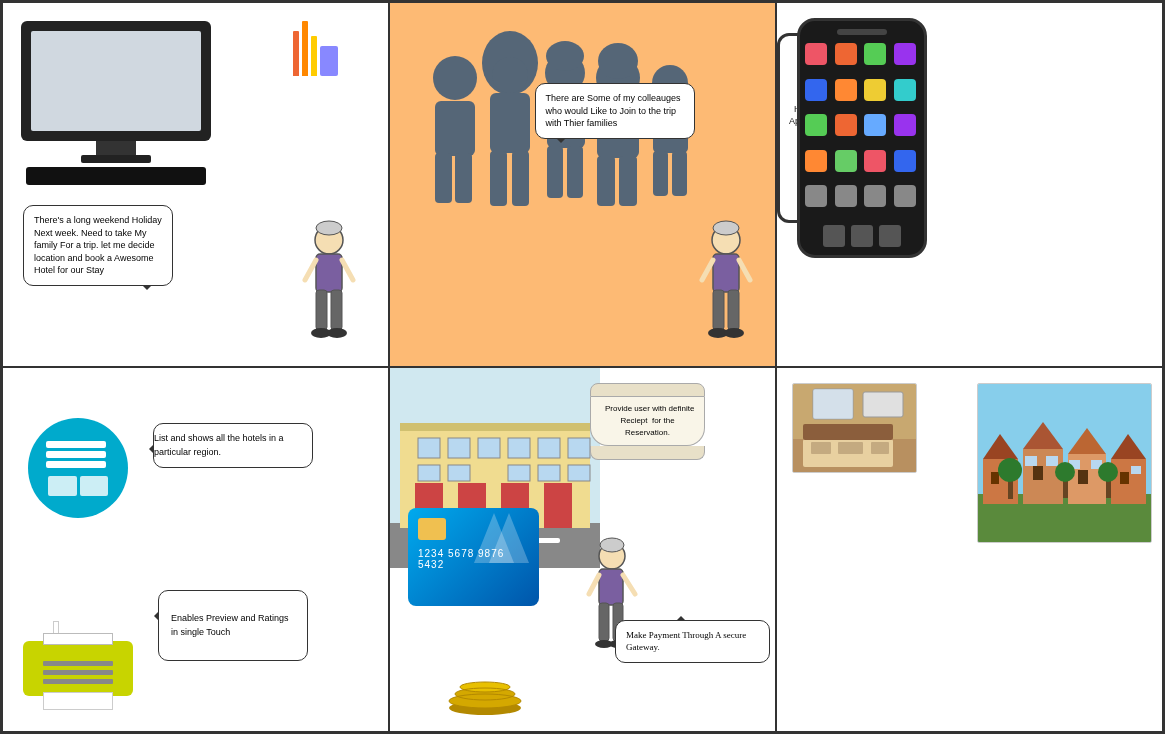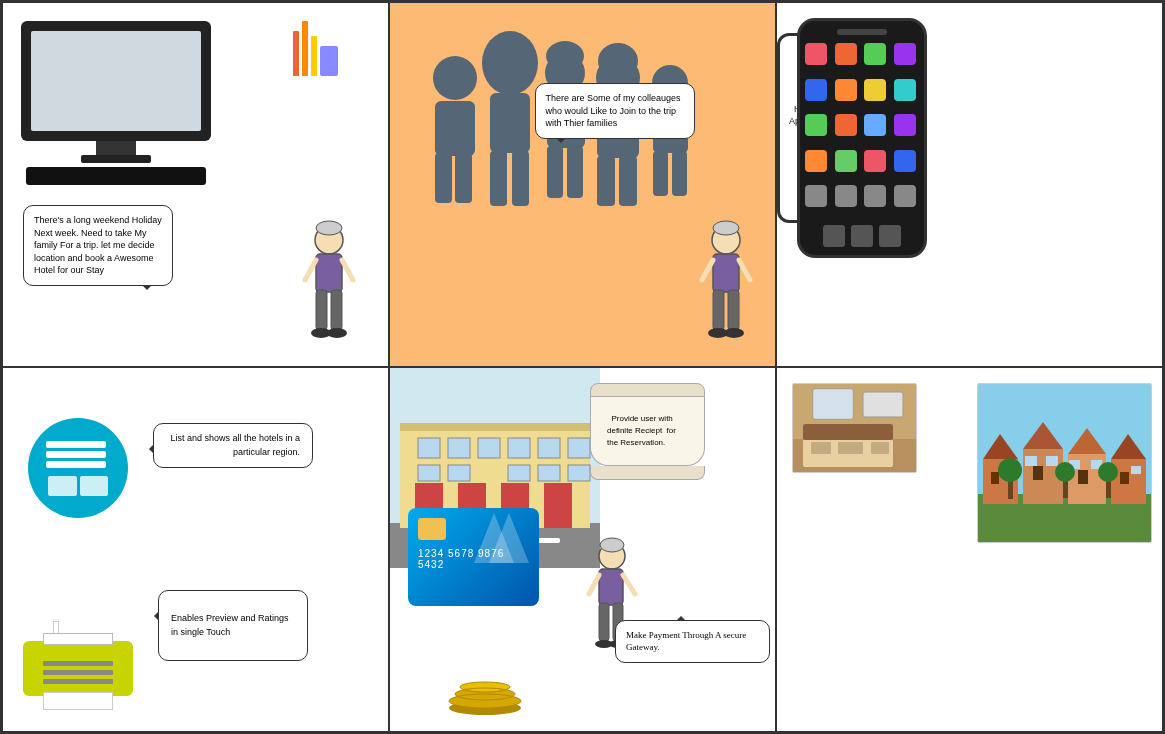--- a/index.html
+++ b/index.html
@@ -165,25 +165,24 @@
       border-radius: 50%;
       display: flex; flex-direction: column; justify-content: center; align-items: center;
       gap: 5px;
     }
     .bubble-list {
       position: absolute;
       top: 55px; left: 150px;
       background: white;
       border: 1.5px solid #333;
       border-radius: 10px;
-      padding: 8px 12px;
+      padding: 8px 0;
       font-size: 9px;
       width: 160px;
       line-height: 1.5;
-      text-align: right;
     }
     .bubble-list::before {
       content: '';
       position: absolute;
       left: -10px; top: 20px;
       border: 5px solid transparent;
       border-right-color: #333;
     }
     .printer-body {
       width: 110px; height: 55px;
@@ -442,21 +441,21 @@
         <rect x="178" y="97" width="22" height="16" fill="#b8d8f0" stroke="#888" stroke-width="1"></rect>
 
         <rect x="40" y="170" width="30" height="5" fill="#fff" rx="2"></rect>
         <rect x="90" y="170" width="30" height="5" fill="#fff" rx="2"></rect>
         <rect x="140" y="170" width="30" height="5" fill="#fff" rx="2"></rect>
       </svg>
     </div>
 
     <div style="position:absolute; top:15px; right:70px; width:115px;">
       <div style="width:115px; height:14px; background:#e8e0c8; border:1.5px solid #aaa; border-radius:8px 8px 0 0;"></div>
-      <div style="background:#f9f5e8; border:1.5px solid #aaa; border-top:none; border-radius:0 0 18px 18px; padding:16px; font-size:8px; line-height:1.5; text-align:left;">
+      <div style="background:#f9f5e8; border:1.5px solid #aaa; border-top:none; border-radius:0 0 18px 18px; padding:6px; font-size:8px; line-height:1.5; text-align:center;">
         <span>&nbsp; Provide user with definite Reciept&nbsp; for the Reservation.</span>
       </div>
       <div style="width:115px; height:14px; background:#e8e0c8; border:1.5px solid #aaa; border-radius:0 0 8px 8px; border-top:none;"></div>
     </div>
 
     <div style="position:absolute; bottom:125px; left:18px; width:131px; height:98px; background:linear-gradient(135deg,#00aaee,#0055aa); border-radius:8px; padding:10px; color:white; overflow:hidden;">
       <div style="width:28px; height:22px; background:#f0c050; border-radius:3px; margin-bottom:8px;"></div>
       <div style="font-size:10px; letter-spacing:1px; margin-bottom:4px;">
         <span>1234  5678  9876  5432</span>
       </div>

